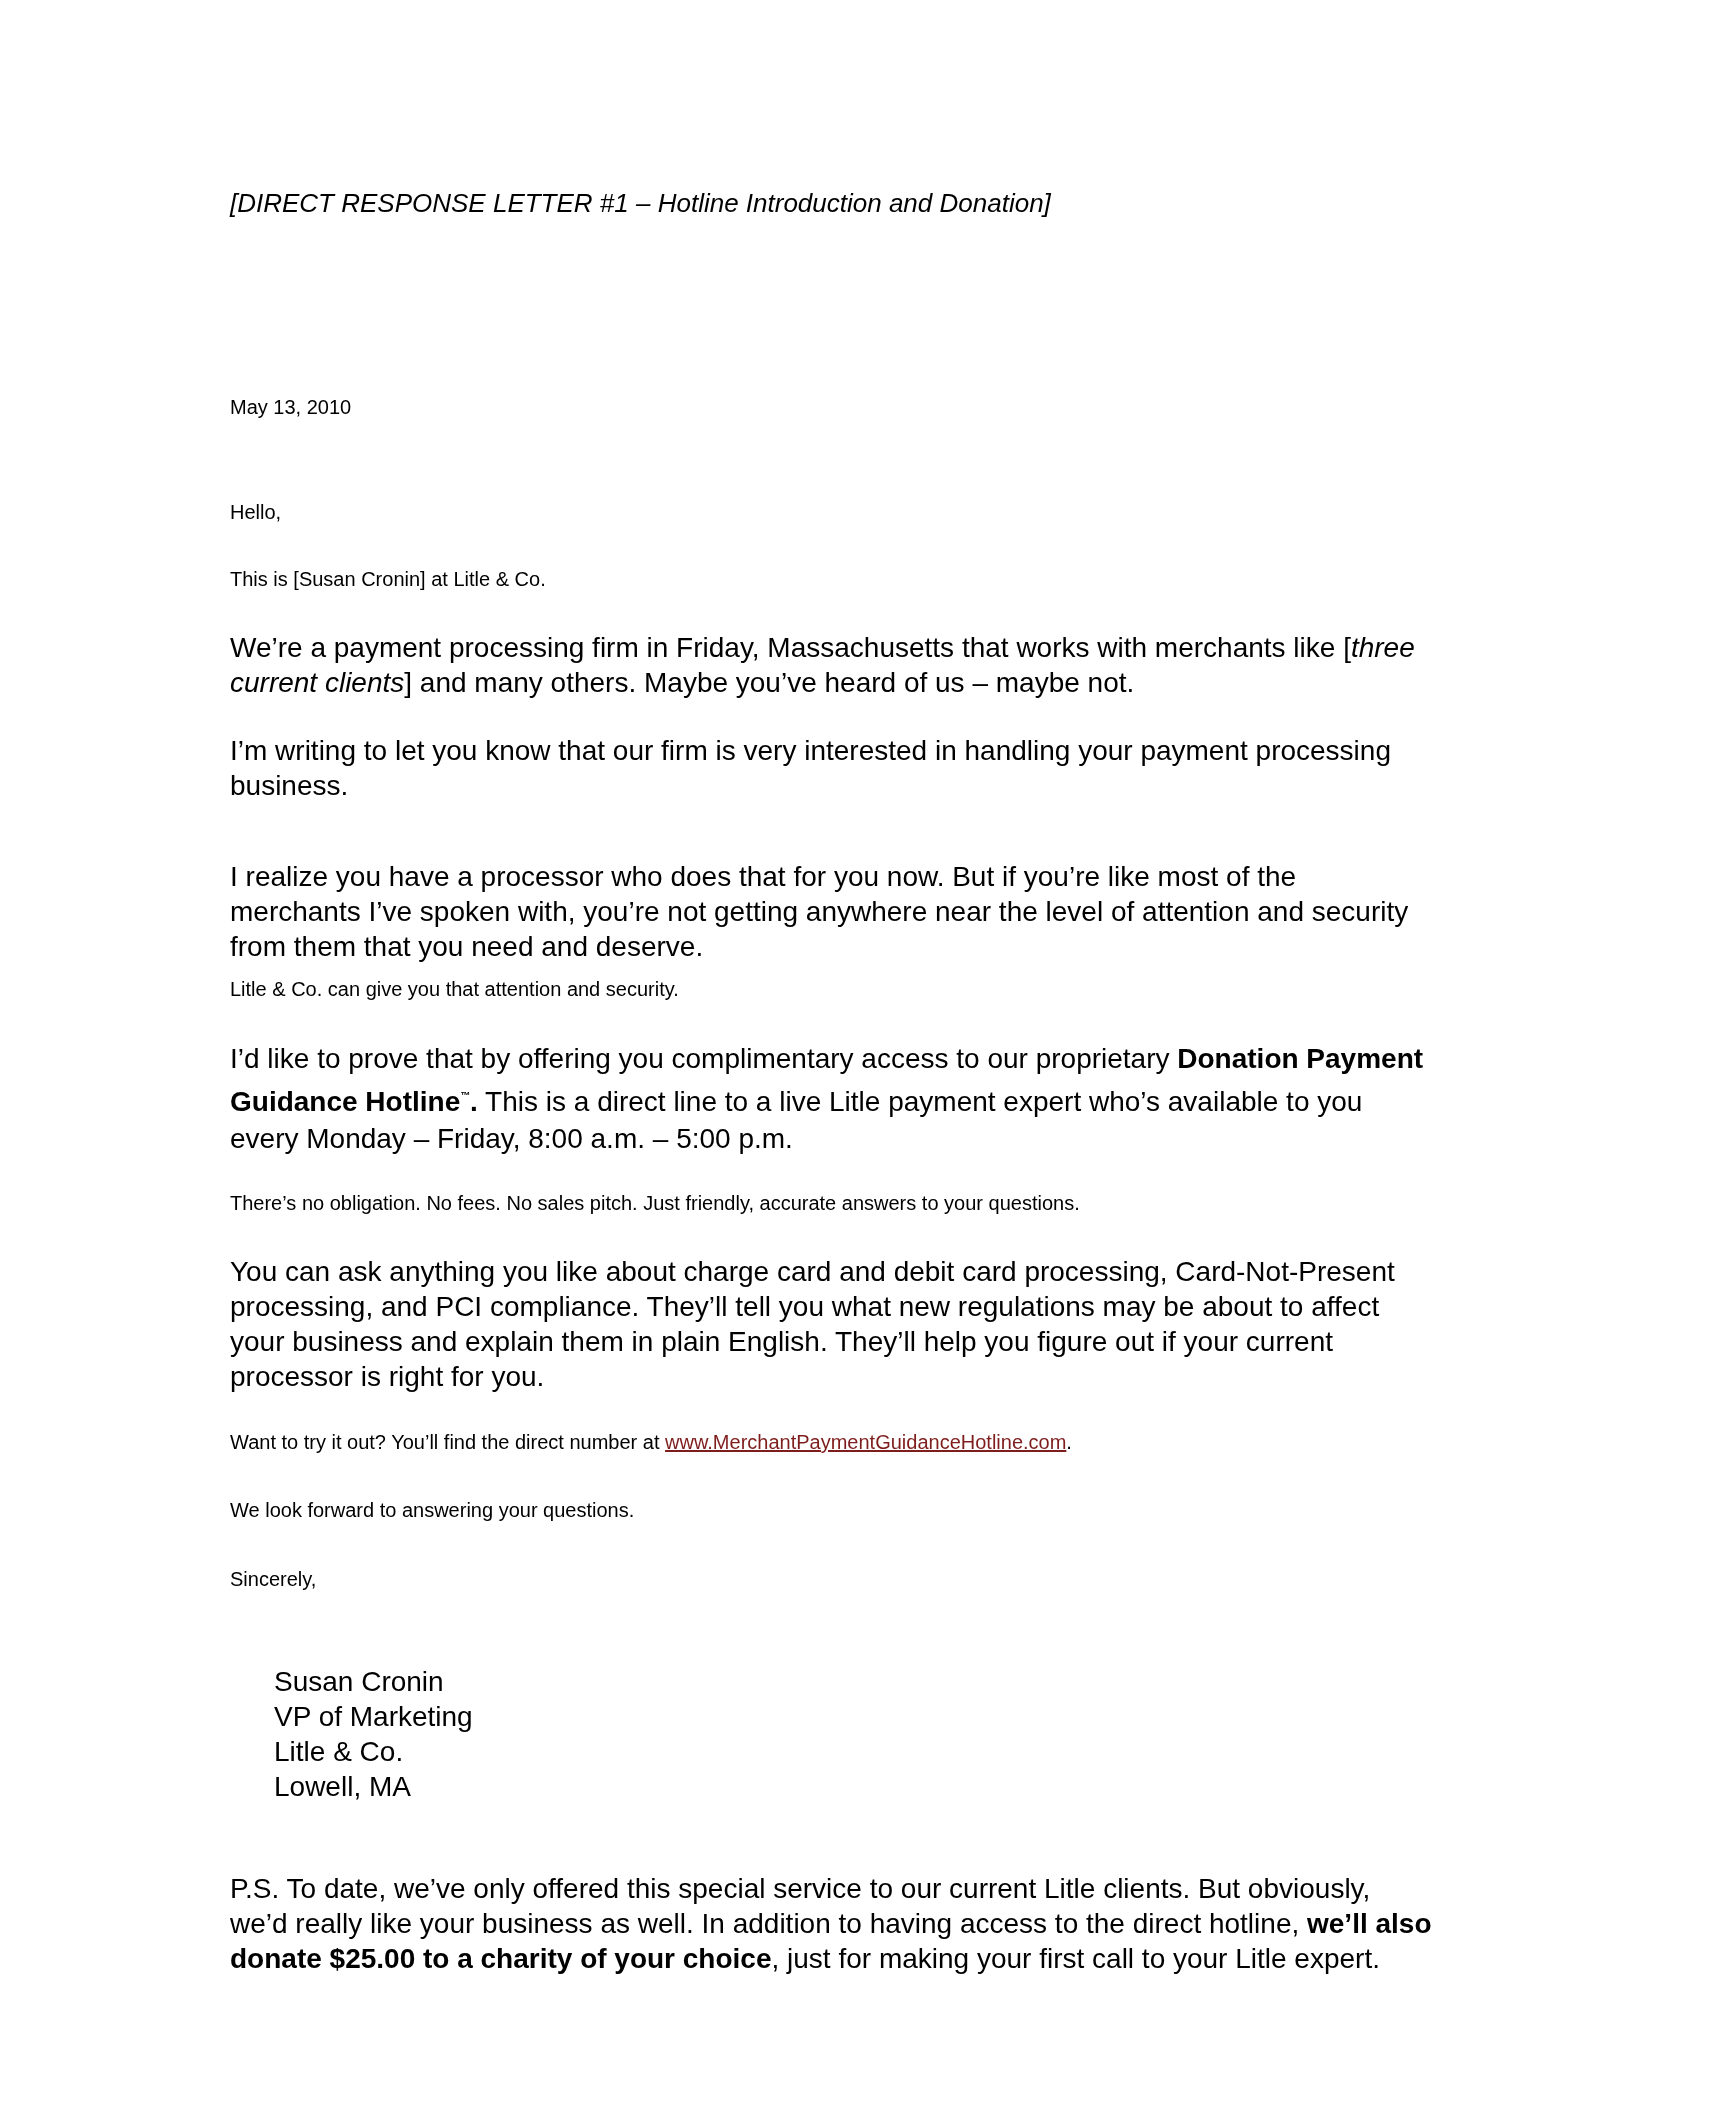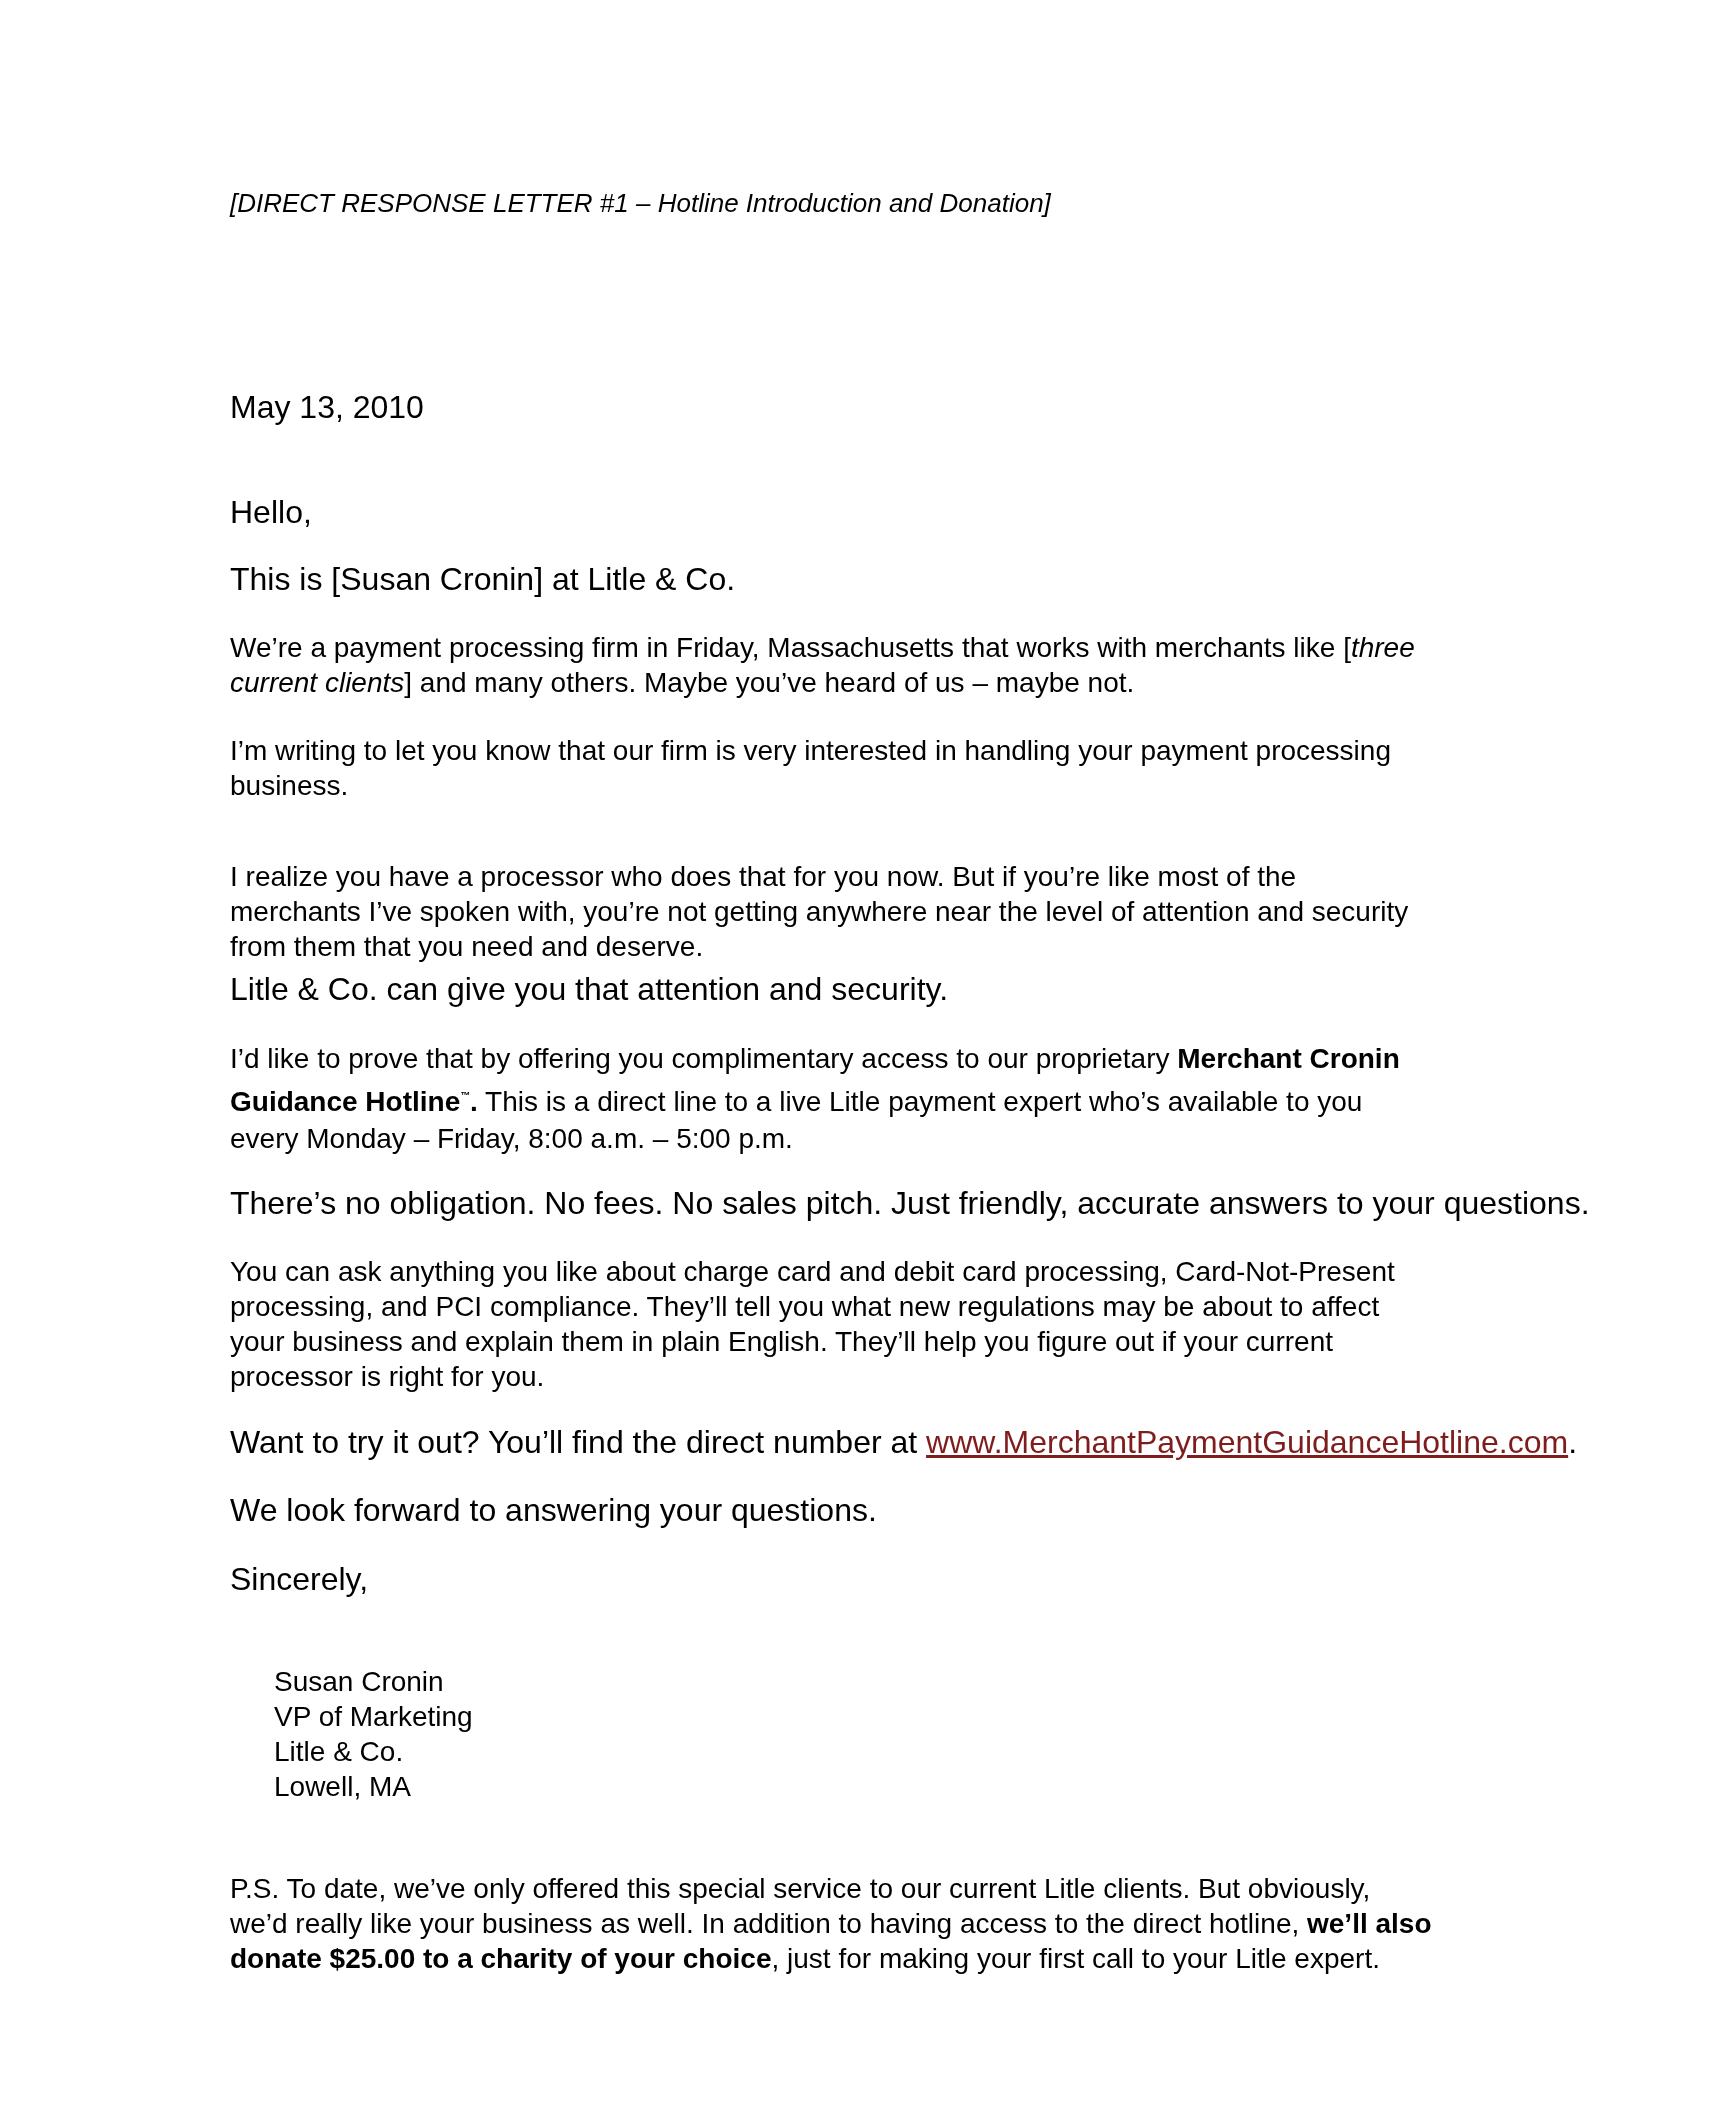--- a/index.html
+++ b/index.html
@@ -1,19 +1,19 @@
 <!DOCTYPE html>
 <html><head>
   <meta charset="utf-8">
   <style>
     html, body { margin: 0; padding: 0; background: #ffffff; }
     body { width: 1736px; height: 2122px; position: relative; overflow: hidden;
            font-family: "Liberation Sans", "DejaVu Sans", sans-serif; color: #000; }
     .page { position: absolute; left: 0; top: 8px; width: 1736px; height: 2122px; background: #fff; }
-    .ln { position: absolute; left: 230px; font-size: 32px; line-height: 34px; white-space: nowrap; }
+    .ln { position: absolute; left: 230px; font-size: 20px; line-height: 34px; white-space: nowrap; }
     .hdr { font-style: italic; font-size: 26px; }
     .para { position: absolute; left: 230px; font-size: 28px; line-height: 35px; width: 1307px; }
     .para .row { display: block; white-space: nowrap; }
     b, .b { font-weight: bold; }
     i, .i { font-style: italic; }
     a.link { color: #7f1d1d; text-decoration: underline; }
     .tm { font-size: 9.8px; vertical-align: 11.7px; font-weight: bold; }
   </style>
 </head>
 <body>
@@ -40,21 +40,21 @@
 
   <div class="para" style="top:827px;margin-top:24px;">
     <span class="row">I realize you have a processor who does that for you now.  But if you’re like most of the</span>
     <span class="row">merchants I’ve spoken with, you’re not getting anywhere near the level of attention and security</span>
     <span class="row">from them that you need and deserve.</span>
   </div>
 
   <div class="ln" style="top:964px;">Litle &amp; Co. can give you that attention and security.</div>
 
   <div class="para" style="top:1032px; line-height:37px;">
-    <span class="row"><span>I’d like to prove that by offering you complimentary access to our proprietary </span><span class="b">Merchant Cronin</span></span>
+    <span class="row"><span>I’d like to prove that by offering you complimentary access to our proprietary </span><span class="b">Donation Payment</span></span>
     <span class="row"><span class="b">Guidance Hotline</span><span class="tm">™</span><span class="b">.</span><span>  This is a direct line to a live Litle payment expert who’s available to you</span></span>
     <span class="row">every Monday – Friday, 8:00 a.m. – 5:00 p.m.</span>
   </div>
 
   <div class="ln" style="top:1178px;">There’s no obligation.  No fees. No sales pitch.  Just friendly, accurate answers to your questions.</div>
 
   <div class="para" style="top:1246px;">
     <span class="row">You can ask anything you like about charge card and debit card processing, Card-Not-Present</span>
     <span class="row">processing, and PCI compliance.  They’ll tell you what new regulations may be about to affect</span>
     <span class="row">your business and explain them in plain English.  They’ll help you figure out if your current</span>

